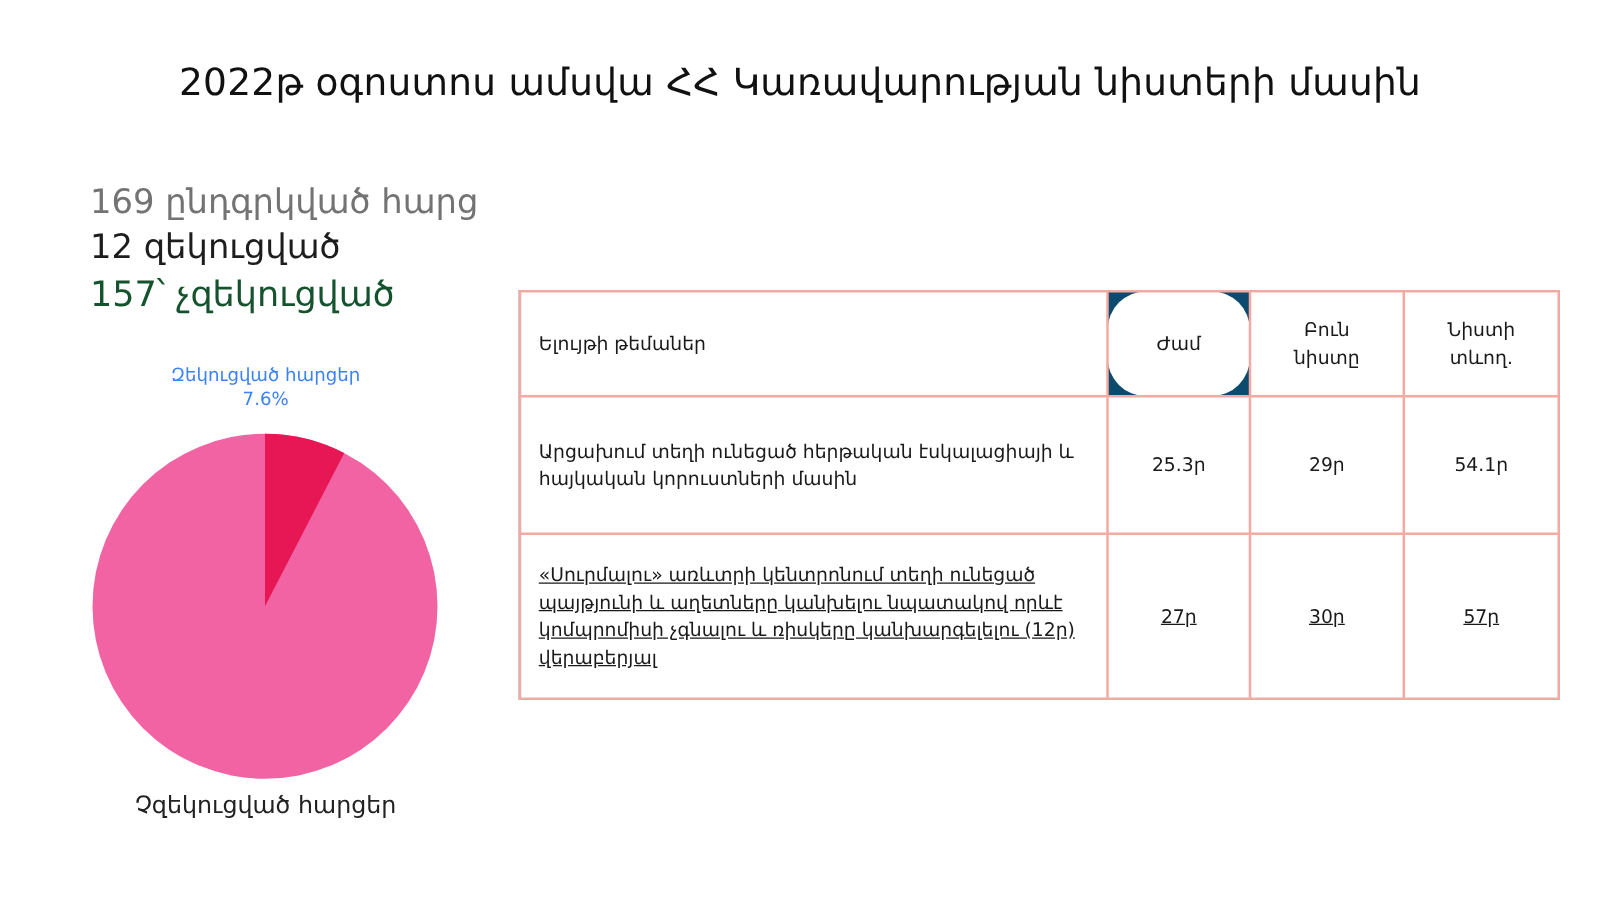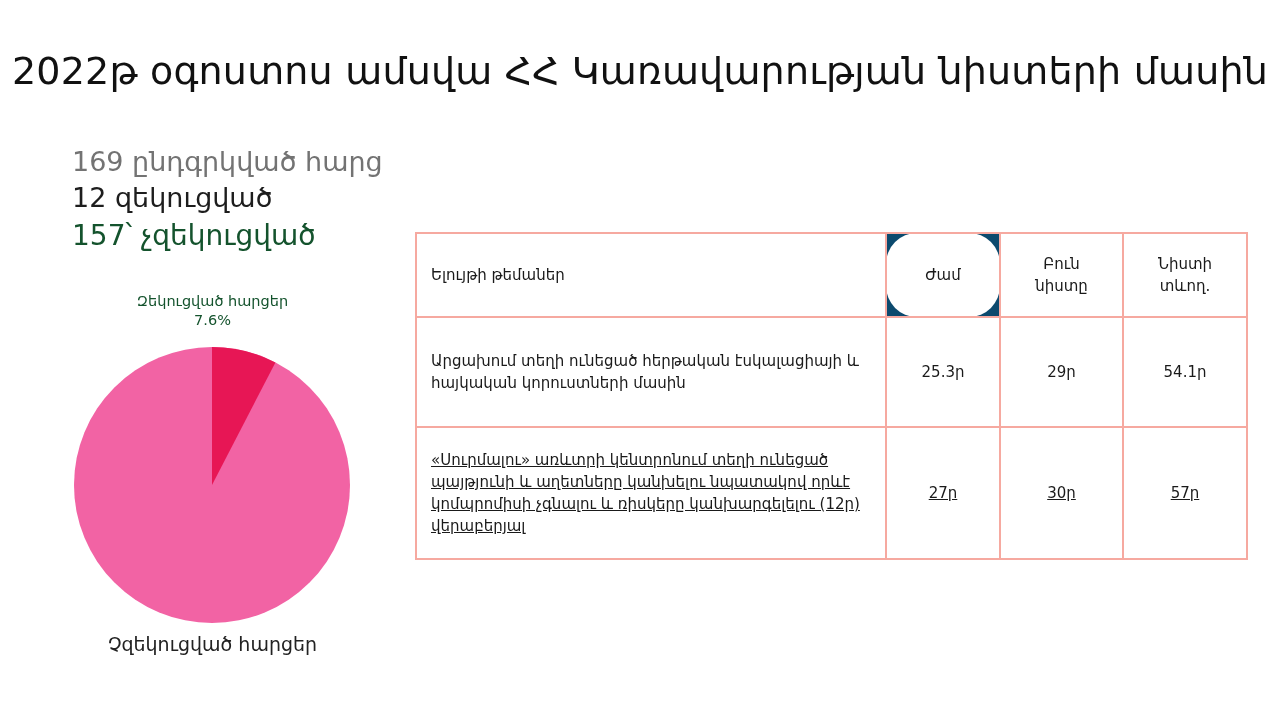--- a/index.html
+++ b/index.html
@@ -18,21 +18,21 @@
     -webkit-font-smoothing: antialiased;
   }
 
   
   #slide-title {
     position: absolute;
     left: 0;
     right: 0;
     top: 48px;
     text-align: center;
-    font-size: 38px;
+    font-size: 30px;
     font-weight: 400;
     letter-spacing: 0.2px;
     color: #111111;
     line-height: 1.25;
     white-space: nowrap;
   }
 
   
   #summary {
     position: absolute;
@@ -62,21 +62,21 @@
     height: 380px;
   }
   #pie-label-top {
     position: absolute;
     left: 0;
     top: 0;
     width: 345px;
     text-align: center;
     font-size: 14.5px;
     line-height: 19px;
-    color: #14532d;
+    color: #3b82f6;
   }
   #pie-label-top .pct,
   #pie-label-bottom .pct {
     display: block;
   }
   #pie-svg-wrap {
     position: absolute;
     left: 32px;
     top: 53px;
     width: 280px;

